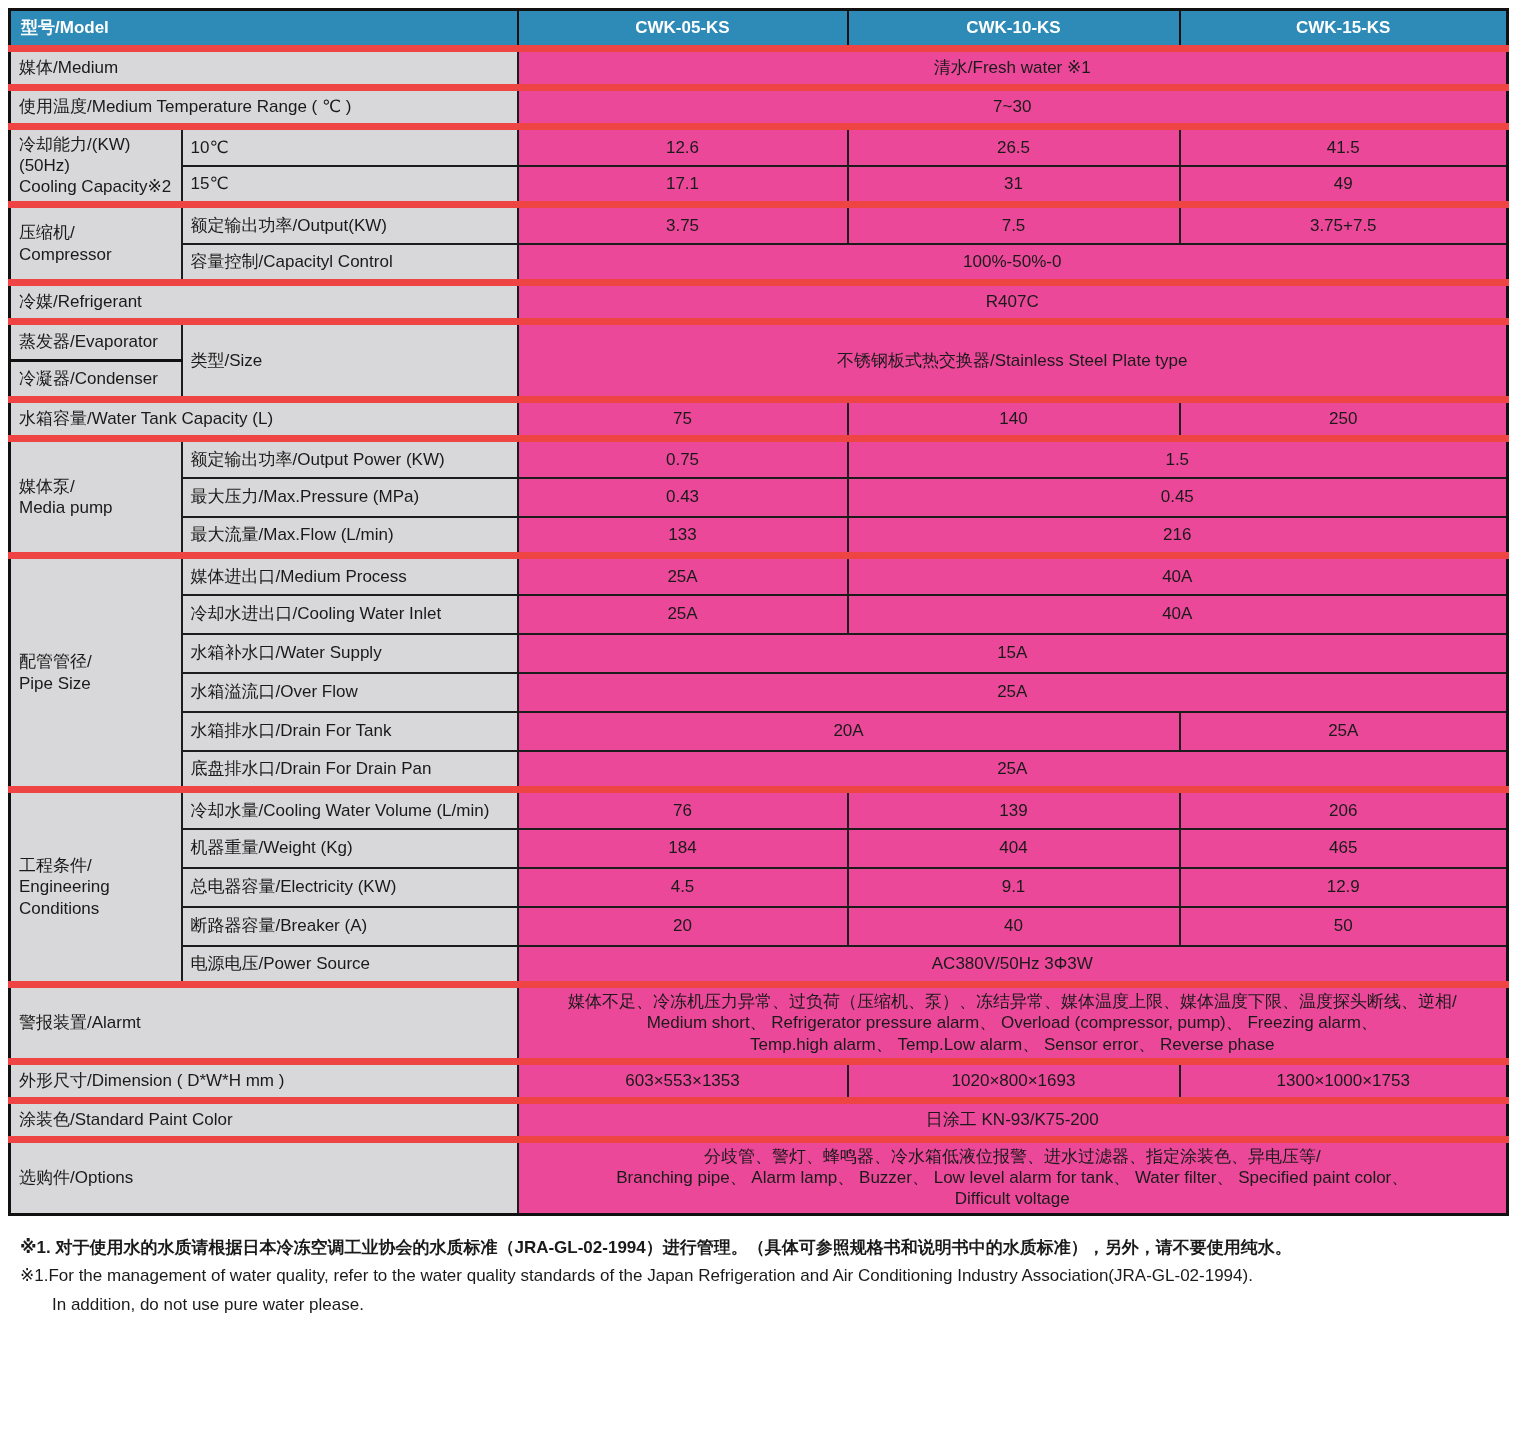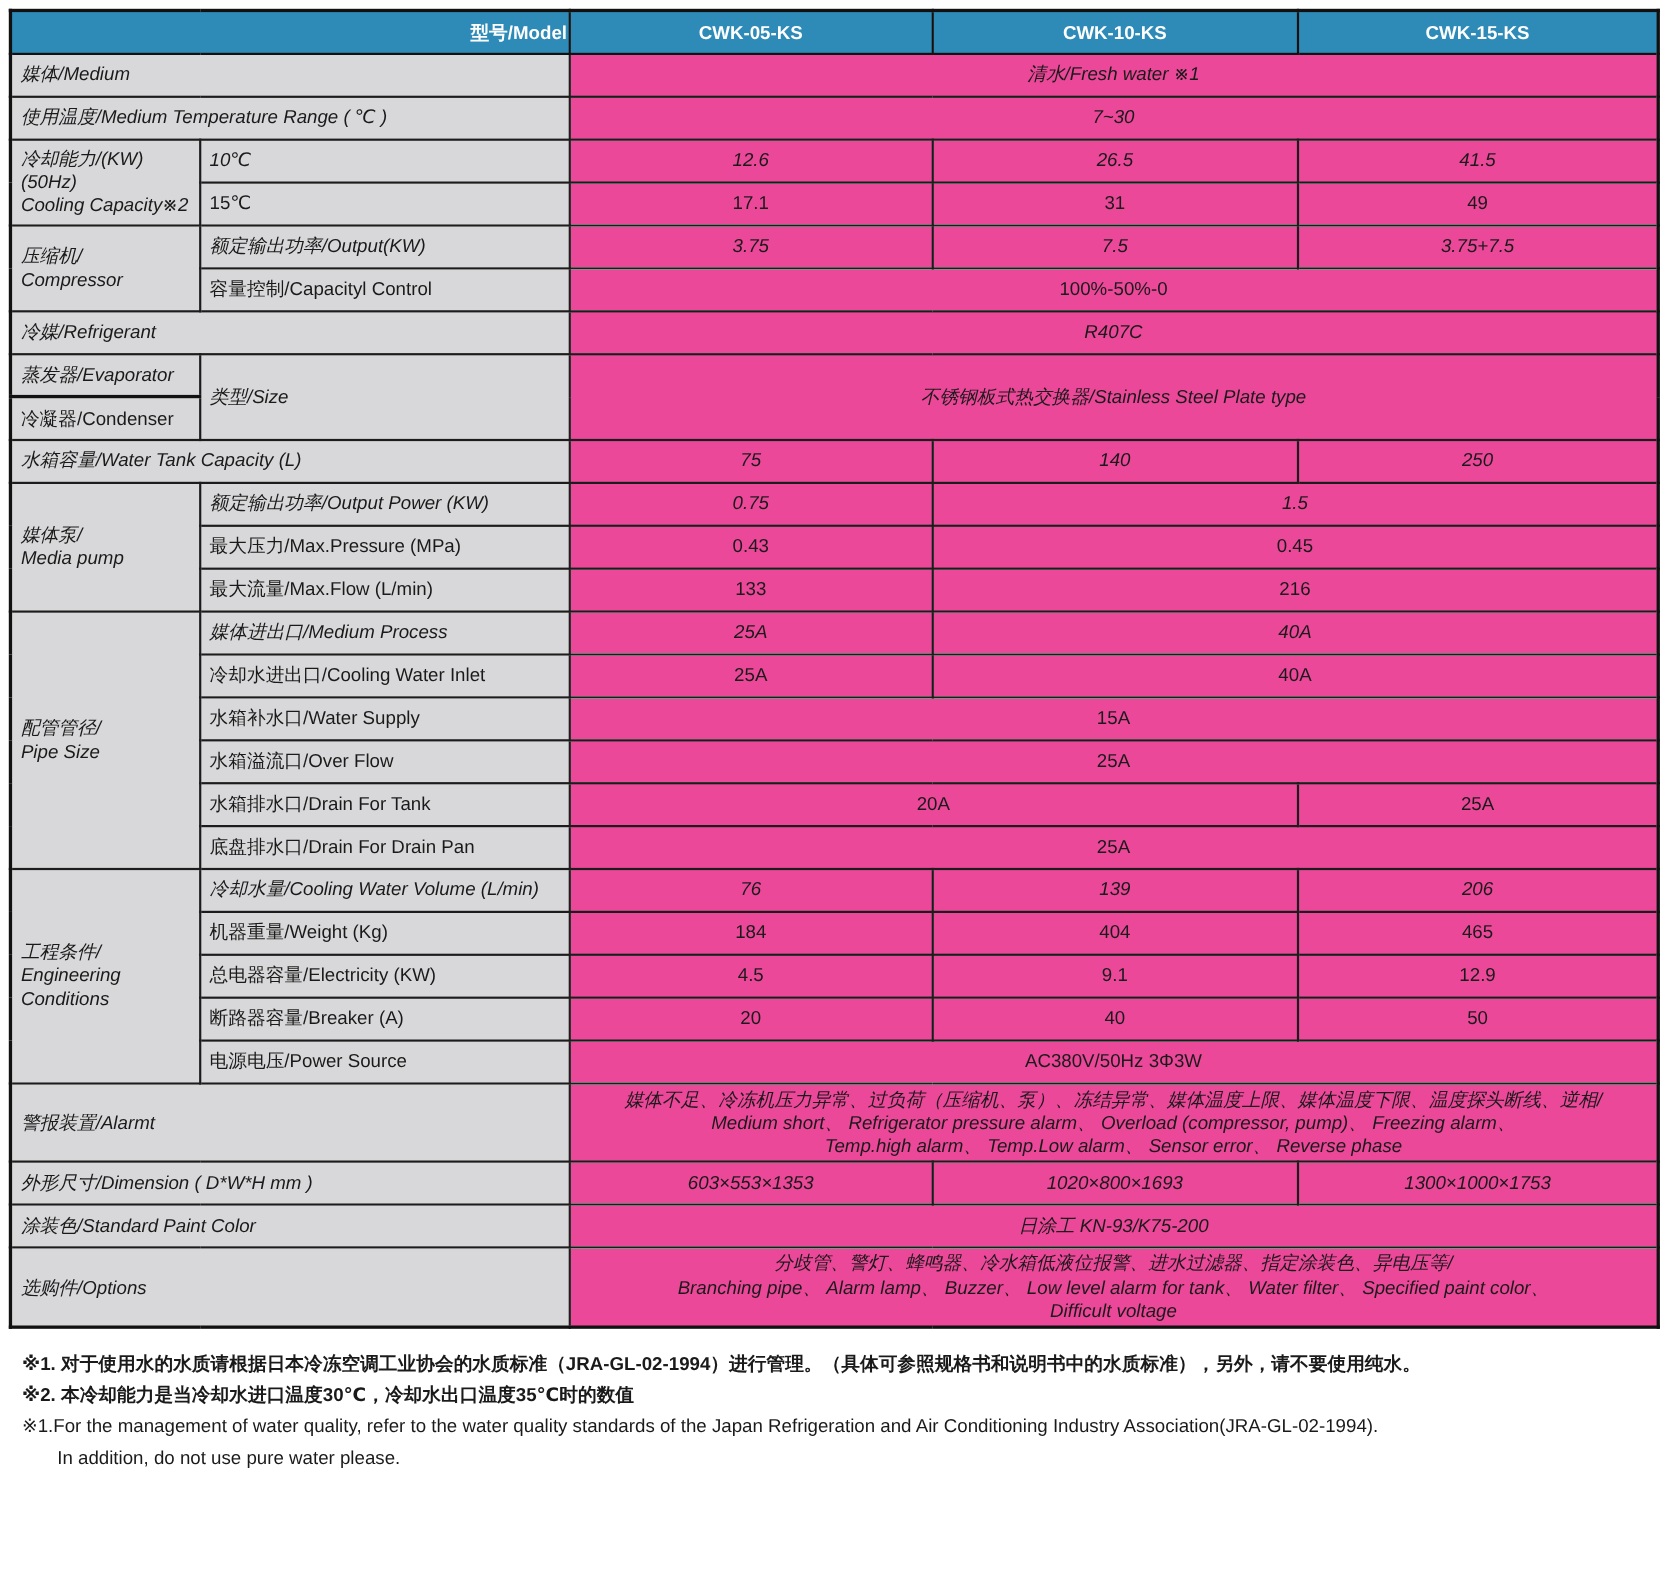--- a/index.html
+++ b/index.html
@@ -29,23 +29,23 @@
   td.lbl  { background:#d8d8da; text-align:left; padding:3px 8px; }
   td.val  { background:#ec4899; text-align:center; padding:3px 4px; }
 
   tr.hdr td {
     background:#2e8bb8;
     color:#ffffff;
     font-weight:bold;
     text-align:center;
     border-color:#111111;
   }
-  tr.hdr td.lbl-h { text-align:right; padding-left:10px; }
-
-  tr.sec td { border-top:1px solid #ef4444;font-style:italic; }
+  tr.hdr td.lbl-h { text-align:left; padding-left:10px; }
+
+  tr.sec td { border-top:7px solid #ef4444; }
   tr.midline td { border-top:3px solid #111111; }
 
   .preline { white-space:pre-line;margin-top:21px; }
 
   tr.tall-alarm { height:97px; }
   tr.tall-opts  { height:87px; }
 
   .footnotes {
     padding:16px 10px 22px 12px;
     font-size:17px;
@@ -238,17 +238,16 @@
       <td colspan="2" class="lbl">选购件/Options</td>
       <td colspan="3" class="val preline">分歧管、警灯、蜂鸣器、冷水箱低液位报警、进水过滤器、指定涂装色、异电压等/
 Branching pipe、 Alarm lamp、 Buzzer、 Low level alarm for tank、 Water filter、 Specified paint color、
 Difficult voltage</td>
     </tr>
   </tbody>
     </table>
 
   <div class="footnotes">
     <div class="line cn">※1. 对于使用水的水质请根据日本冷冻空调工业协会的水质标准（JRA-GL-02-1994）进行管理。（具体可参照规格书和说明书中的水质标准），另外，请不要使用纯水。</div>
-    <div class="line cn">※2. 本冷却能力是当冷却水进口温度30℃，冷却水出口温度35℃时的数值</div>
     <div class="line">※1.For the management of water quality, refer to the water quality standards of the Japan Refrigeration and Air Conditioning Industry Association(JRA-GL-02-1994).</div>
     <div class="line indent">In addition, do not use pure water please.</div>
   </div>
 </div>
 
 </body></html>

